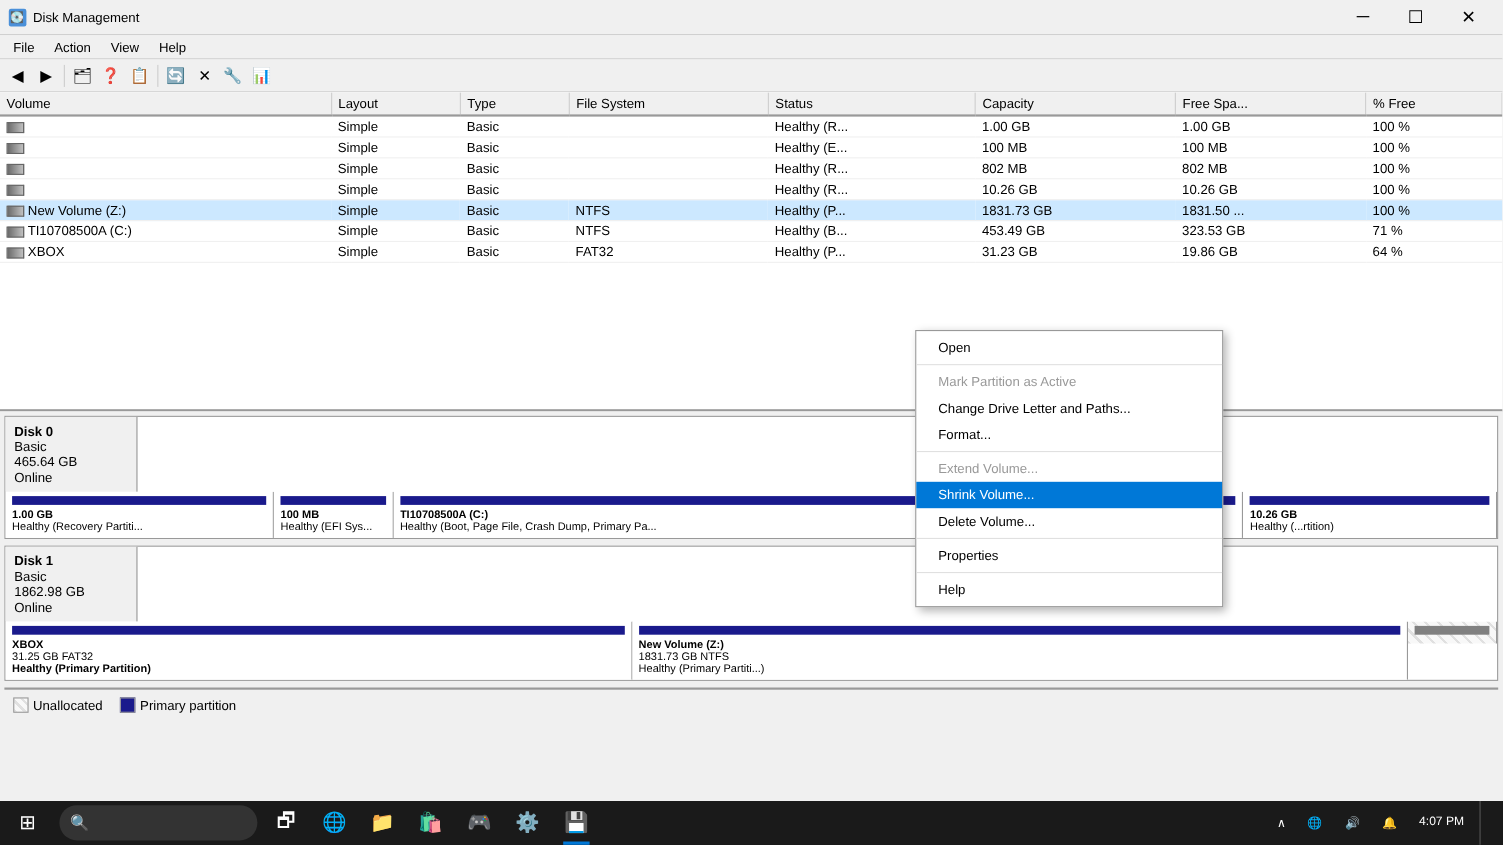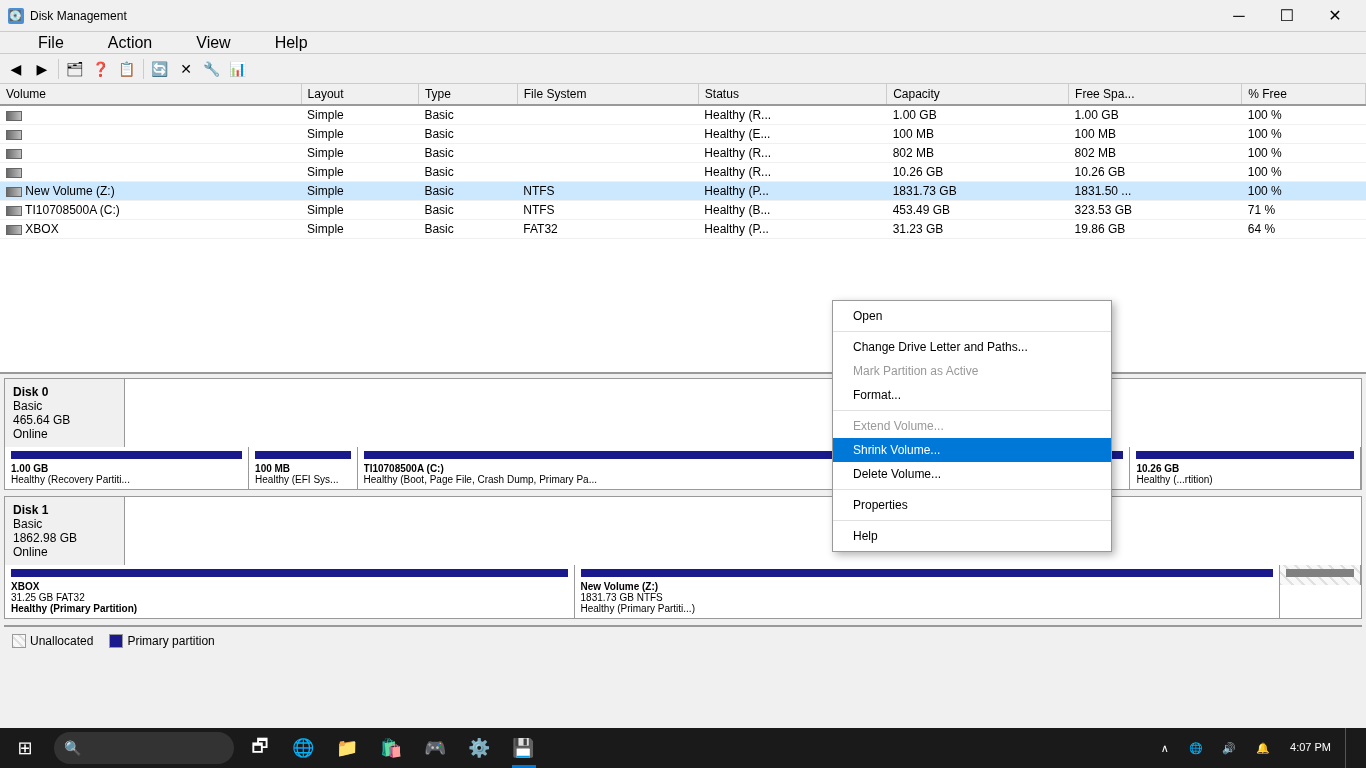--- a/index.html
+++ b/index.html
@@ -23,21 +23,21 @@
     
     .menu-bar {
       background: #f0f0f0;
       height: 22px;
       display: flex;
       align-items: center;
       padding: 0 4px;
       border-bottom: 1px solid #ccc;
       gap: 2px;
     }
-    .menu-item { padding: 2px 8px; cursor: pointer; font-size: 16px; margin-left: 26px; }
+    .menu-item { padding: 2px 8px; cursor: pointer; font-size: 12px; }
 
     
     .toolbar {
       background: #f0f0f0;
       height: 30px;
       display: flex;
       align-items: center;
       padding: 0 4px;
       border-bottom: 1px solid #ccc;
       gap: 2px;
@@ -419,22 +419,22 @@
         <div class="legend-box legend-primary"></div>
         <span>Primary partition</span>
       </div>
     </div>
   </div>
 </div>
 
 <div class="context-menu" id="context-menu">
 <div class="ctx-item">Open</div>
     <div class="ctx-separator"></div>
+    <div class="ctx-item disabled">Mark Partition as Active</div>
     <div class="ctx-item">Change Drive Letter and Paths...</div>
-    <div class="ctx-item disabled">Mark Partition as Active</div>
     <div class="ctx-item">Format...</div>
     <div class="ctx-separator"></div>
     <div class="ctx-item disabled">Extend Volume...</div>
     <div class="ctx-item highlighted">Shrink Volume...</div>
     <div class="ctx-item">Delete Volume...</div>
     <div class="ctx-separator"></div>
     <div class="ctx-item">Properties</div>
     <div class="ctx-separator"></div>
     <div class="ctx-item">Help</div>
   </div>

